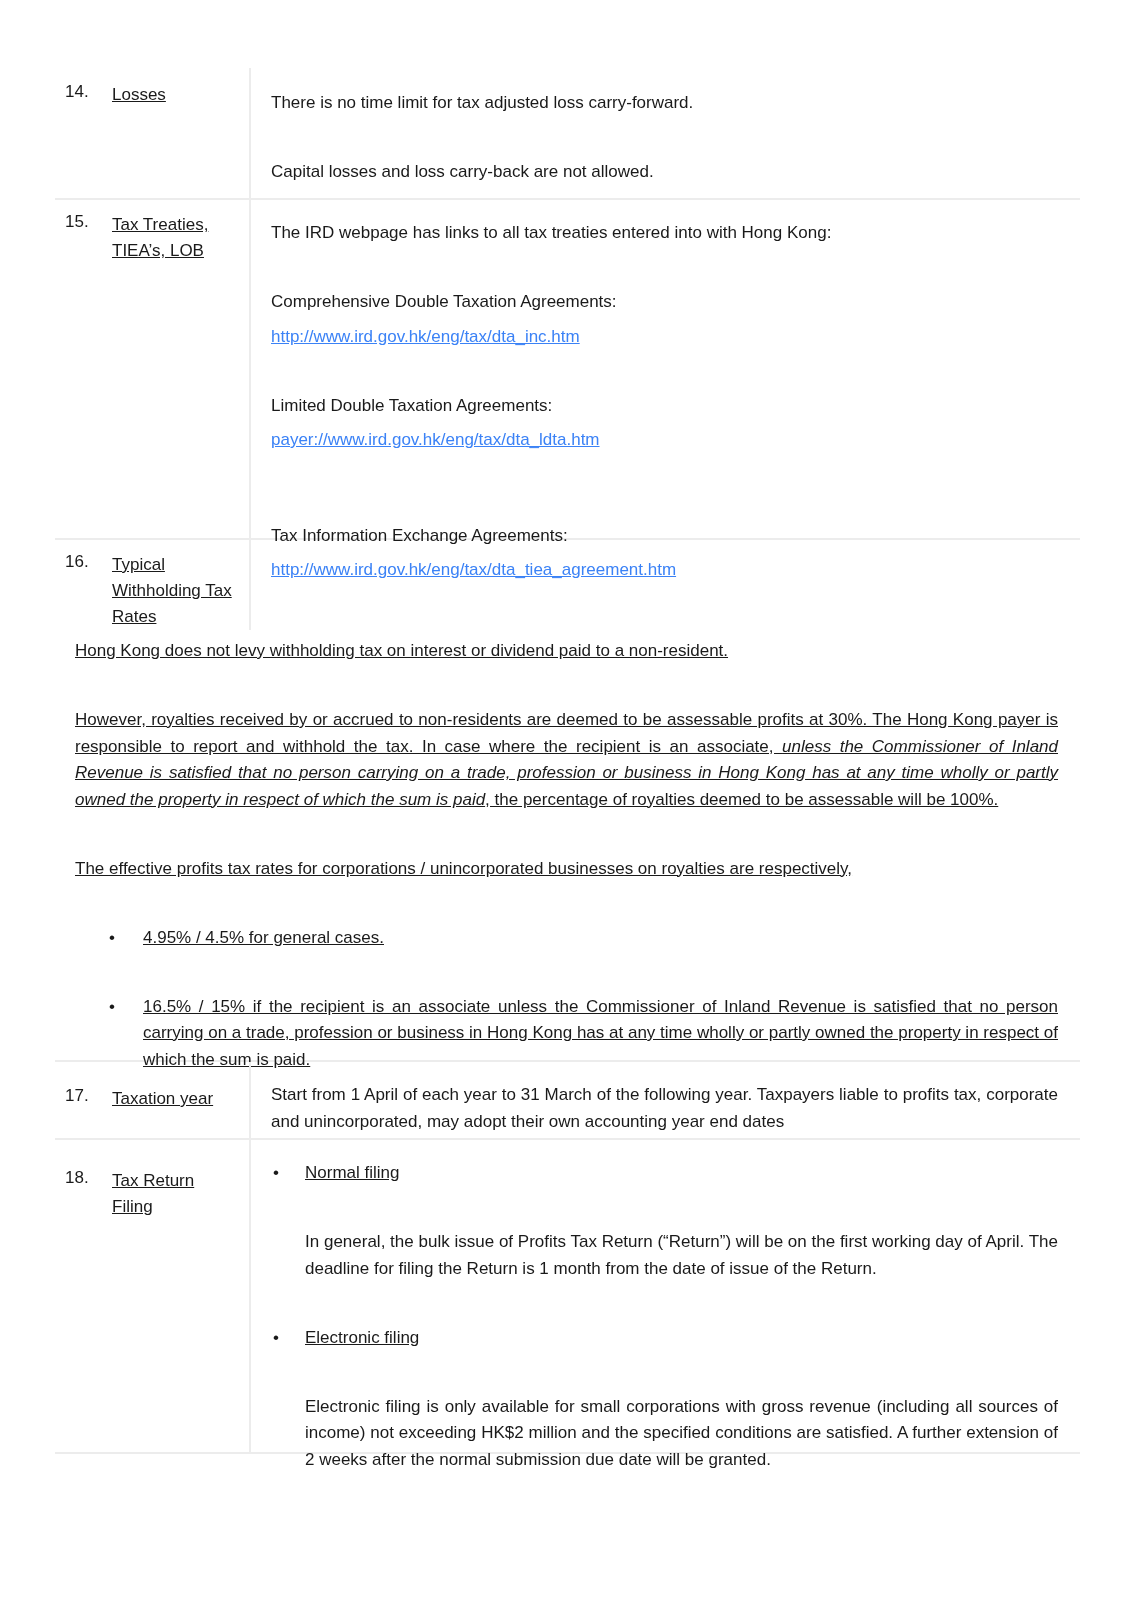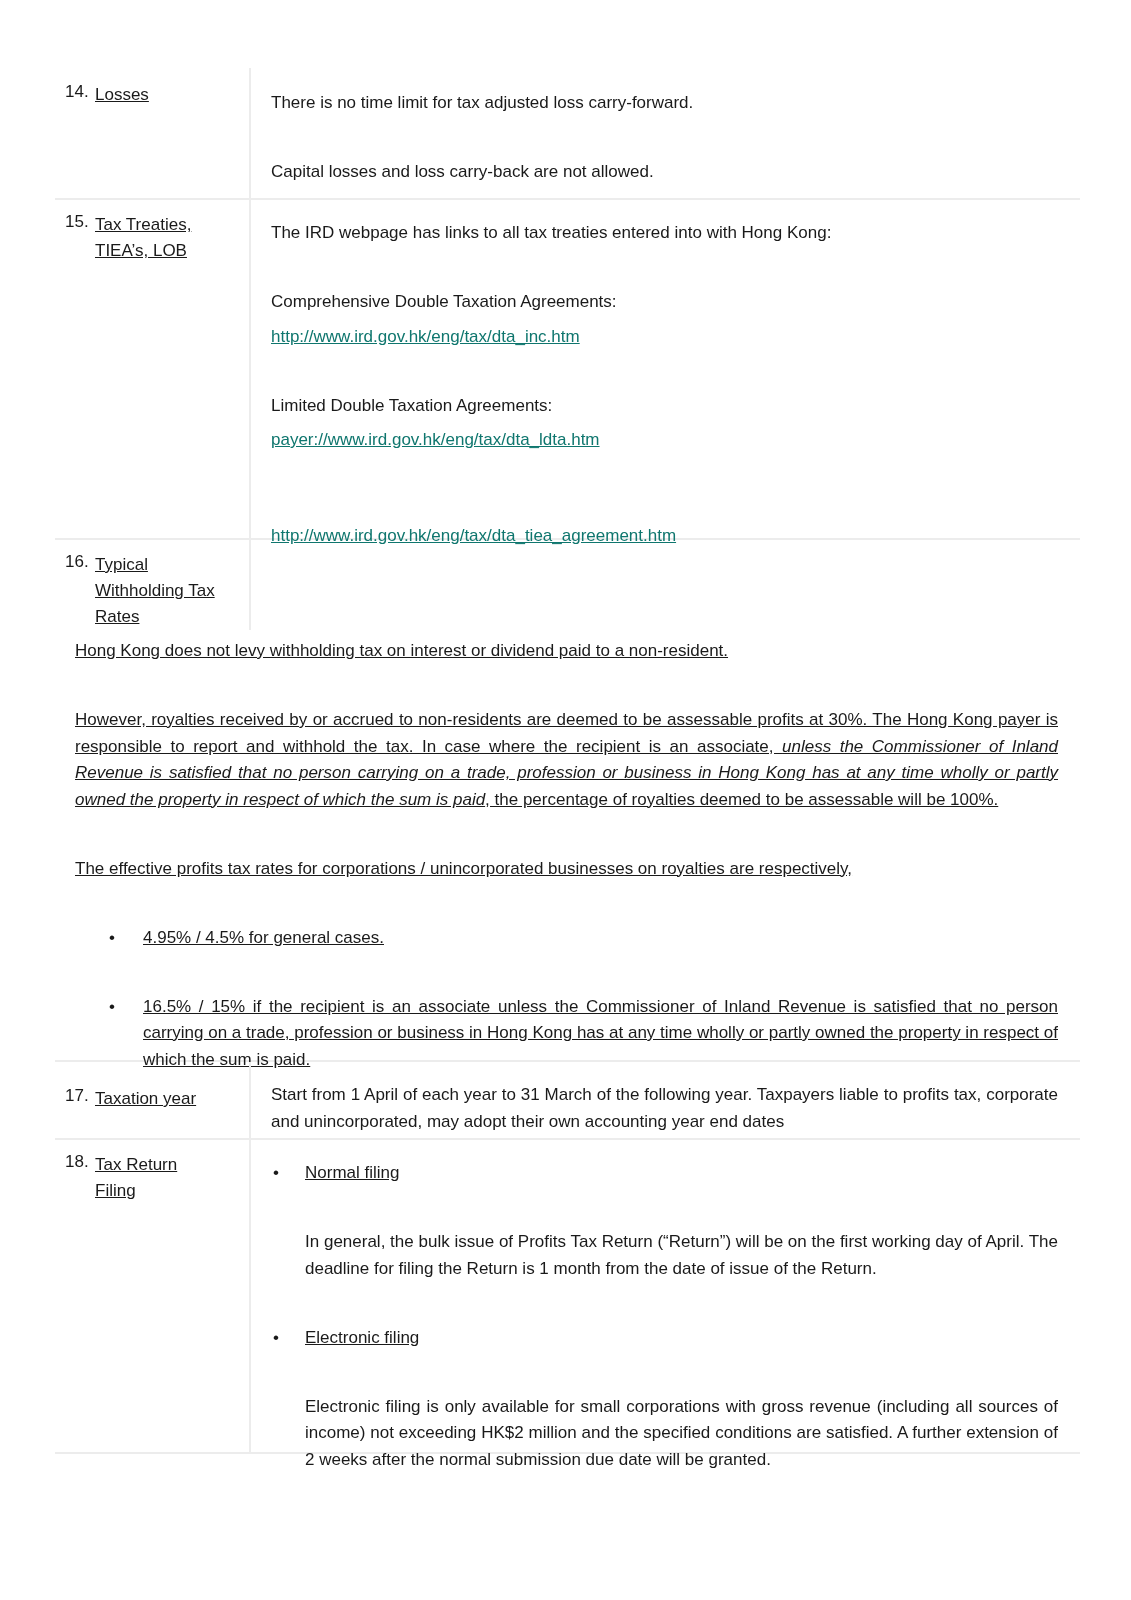--- a/index.html
+++ b/index.html
@@ -15,24 +15,24 @@
     display: flex; border-bottom: 2px solid #ececec;
   }
   .lcol {
     width: 196px; flex: none; border-right: 2px solid #ececec;
     padding-left: 14px; box-sizing: border-box; position: relative;
   }
   .rcol {
     flex: 1; padding-left: 12px; padding-right: 14px; box-sizing: border-box;
   }
   .num { position: absolute; left: 10px; }
-  .lab { margin-left: 26px; text-decoration: underline; line-height: 26px; display: block; }
+  .lab { margin-left: 43px; text-decoration: underline; line-height: 26px; display: block; }
   p { margin: 8px; line-height: 26.5px; text-align: justify; }
   .gap { height: 26.5px; }
-  a.link { color: #0f766e; text-decoration: underline; }
+  a.link { color: #3b82f6; text-decoration: underline; }
   .bul { position: relative; padding-left: 68px; }
   .bul .dot { position: absolute; left: 34px; }
   .bul2 { position: relative; padding-left: 34px; }
   .bul2 .dot { position: absolute; left: 2px; }
   .u { text-decoration: underline; }
   .ind { padding-left: 34px; }
   i { font-style: italic; }
 </style>
 </head>
 <body>
@@ -60,20 +60,21 @@
     <div class="rcol" style="padding-top:12px;">
       <p>The IRD webpage has links to all tax treaties entered into with Hong Kong:</p>
       <div class="gap"></div>
       <p>Comprehensive Double Taxation Agreements:</p>
       <p><a class="link">http://www.ird.gov.hk/eng/tax/dta_inc.htm</a></p>
       <div class="gap"></div>
       <p>Limited Double Taxation Agreements:</p>
       <p><a class="link">payer://www.ird.gov.hk/eng/tax/dta_ldta.htm</a></p>
       <div class="gap"></div>
       <div class="gap"></div>
+      <p>Tax Information Exchange Agreements:</p>
       <p><a class="link">http://www.ird.gov.hk/eng/tax/dta_tiea_agreement.htm</a></p>
     </div>
   </div>
 
   <div class="row" style="height:520px;flex-direction:column;">
     <div class="lcol" style="padding-top:12px;">
       <span class="num">16.</span>
       <span class="lab">Typical</span>
       <span class="lab">Withholding Tax</span>
       <span class="lab">Rates</span>
@@ -95,21 +96,21 @@
     <div class="lcol" style="padding-top:24px;">
       <span class="num">17.</span>
       <span class="lab">Taxation year</span>
     </div>
     <div class="rcol" style="padding-top:12px;">
       <p>Start from 1 April of each year to 31 March of the following year.  Taxpayers liable to profits tax, corporate and unincorporated, may adopt their own accounting year end dates</p>
     </div>
   </div>
 
   <div class="row" style="height:312px;">
-    <div class="lcol" style="padding-top:12px;">
+    <div class="lcol" style="padding-top:28px;">
       <span class="num">18.</span>
       <span class="lab">Tax Return</span>
       <span class="lab">Filing</span>
     </div>
     <div class="rcol" style="padding-top:12px;">
       <p class="bul2"><span class="dot">•</span><span class="u">Normal filing</span></p>
       <div class="gap"></div>
       <p class="ind">In general, the bulk issue of Profits Tax Return (“Return”) will be on the first working day of April.  The deadline for filing the Return is 1 month from the date of issue of the Return.</p>
       <div class="gap"></div>
       <p class="bul2"><span class="dot">•</span><span class="u">Electronic filing</span></p>

